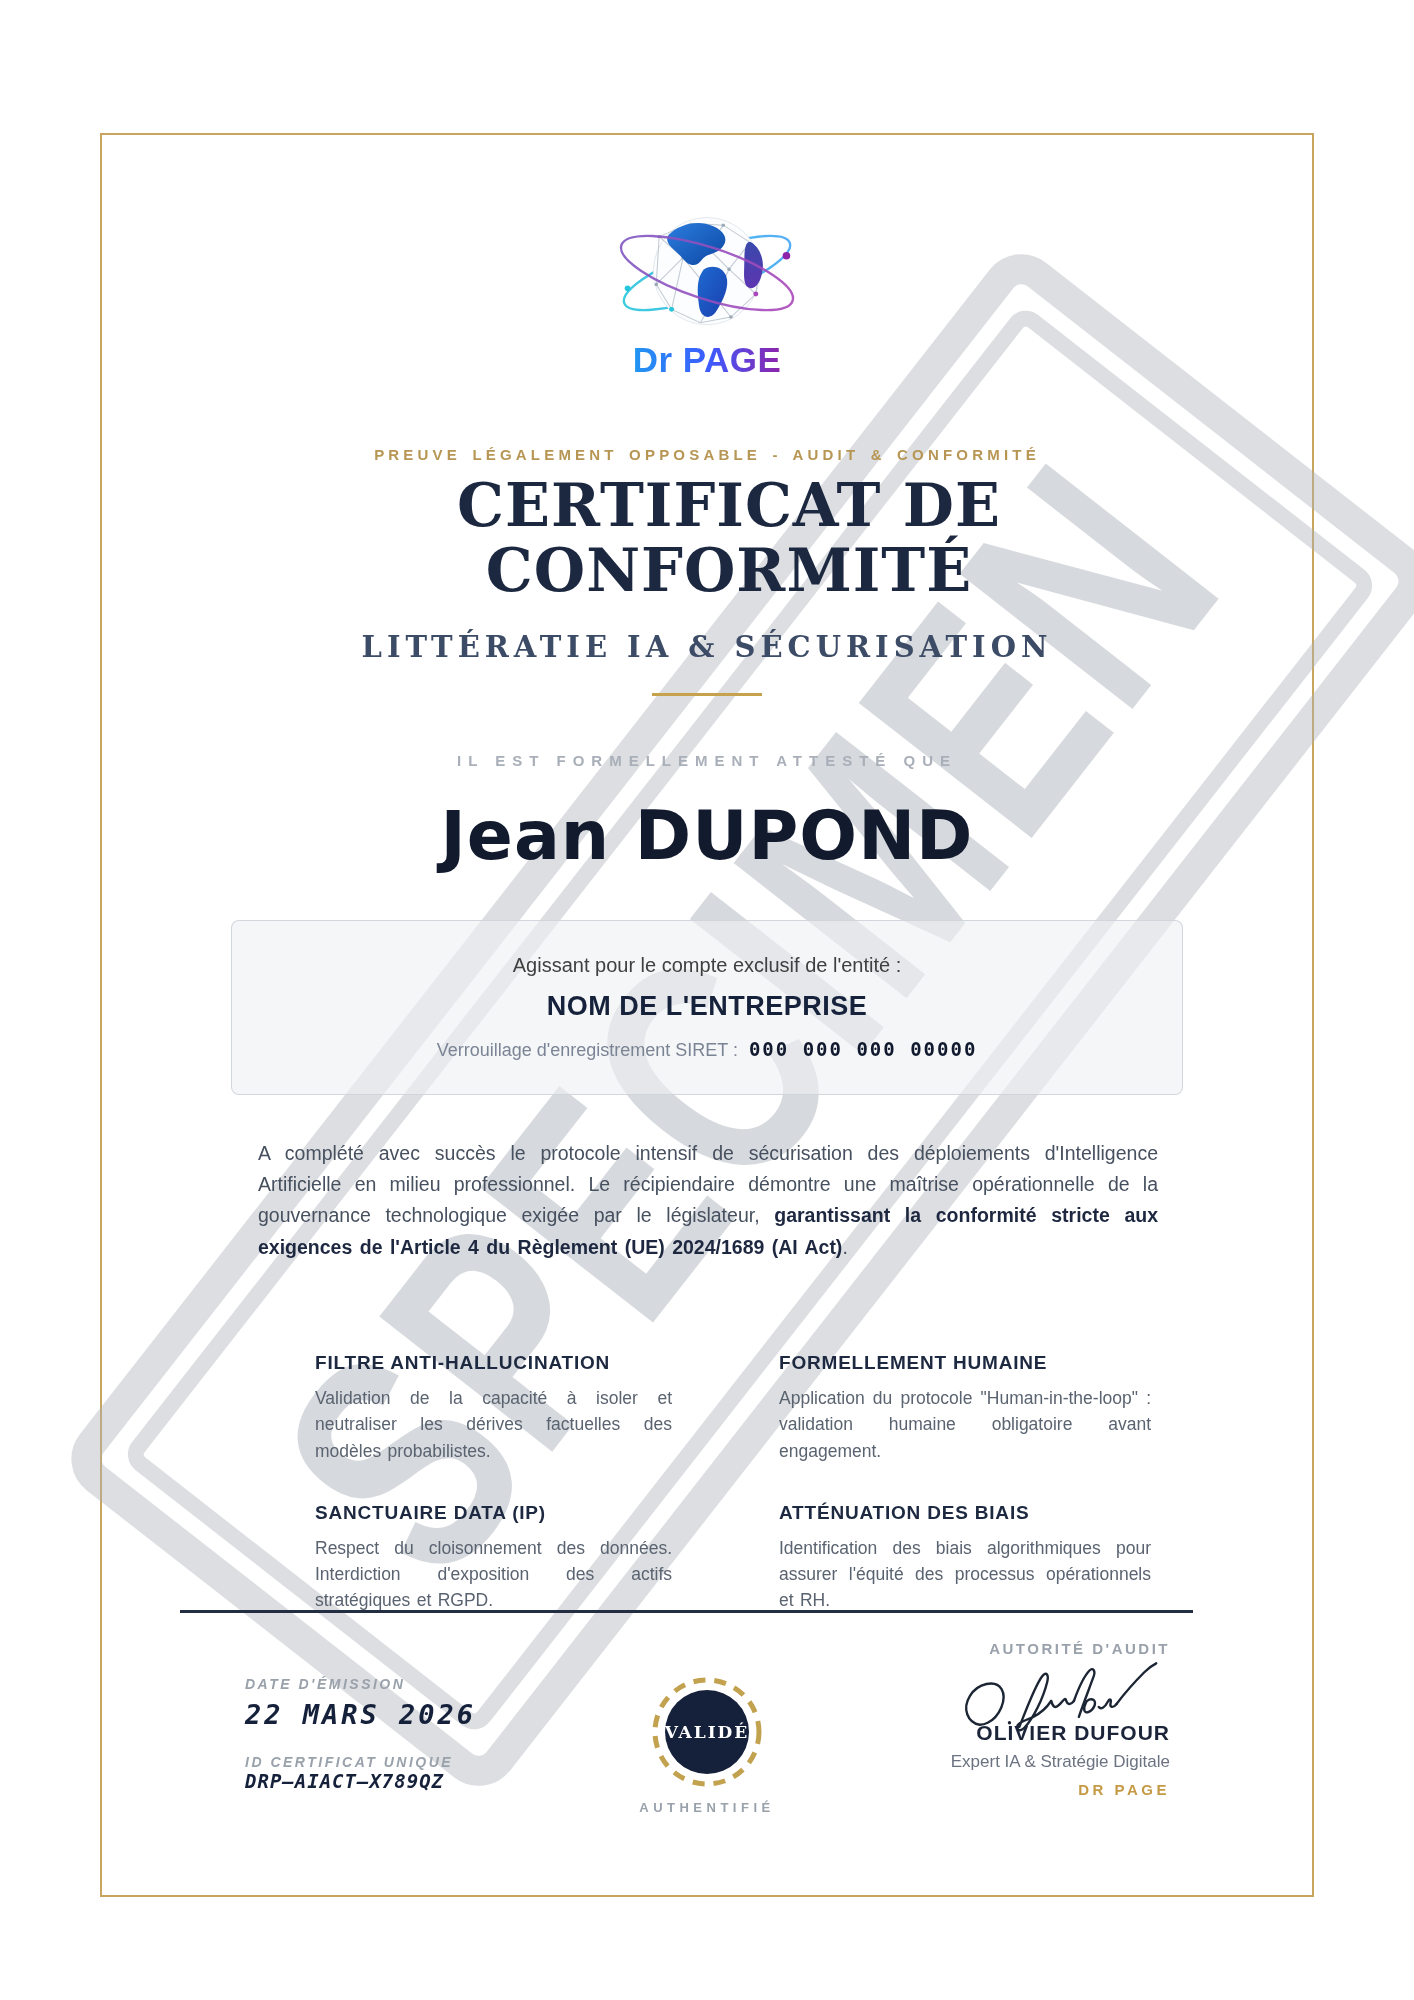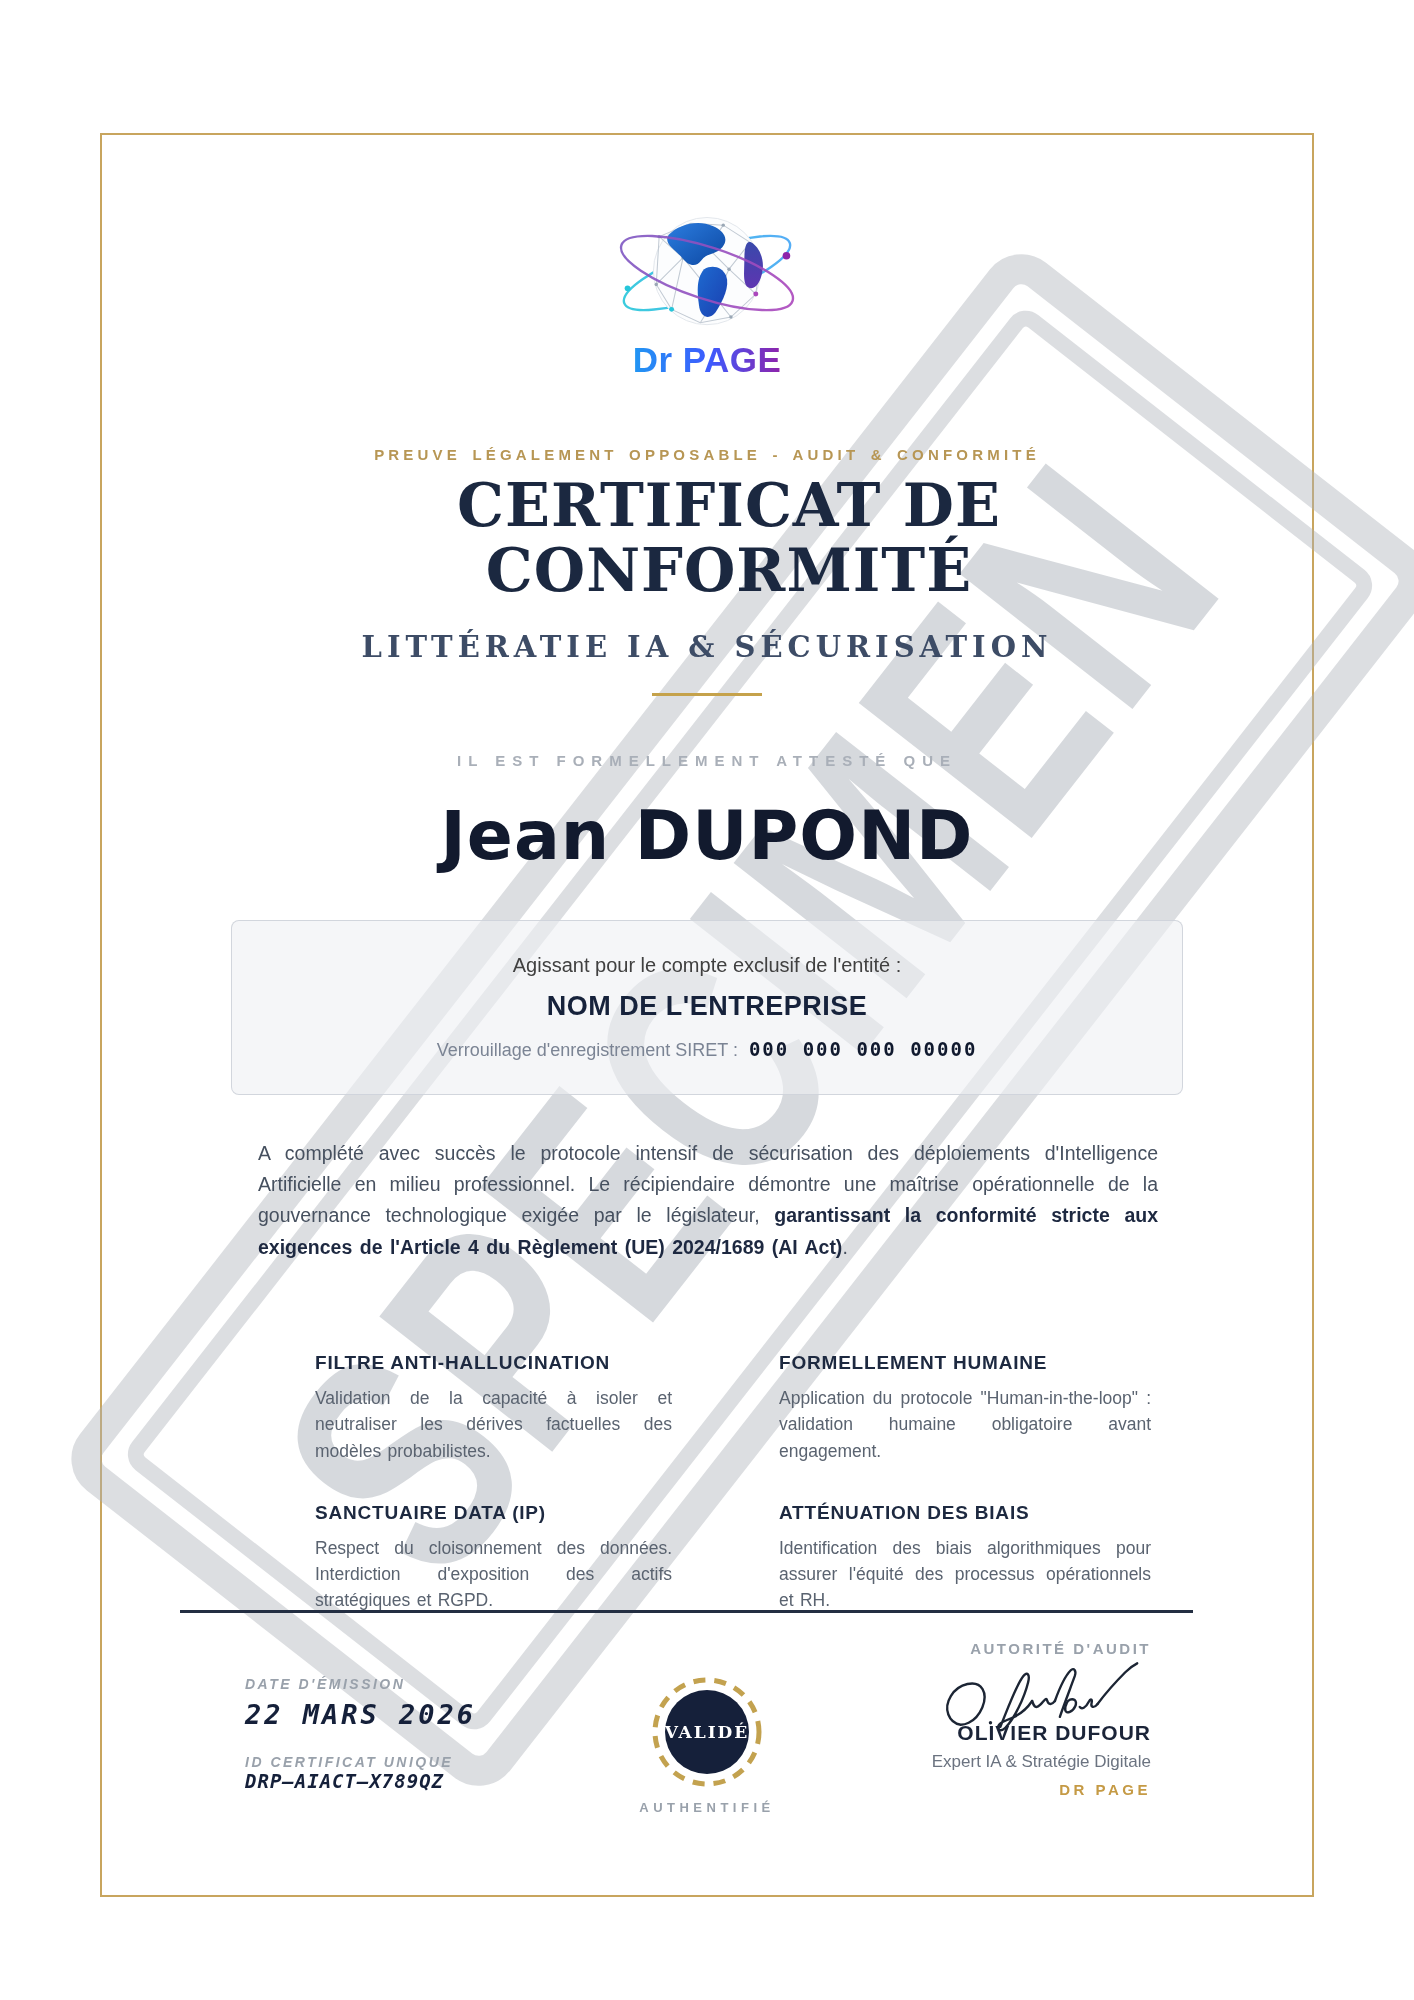--- a/index.html
+++ b/index.html
@@ -117,21 +117,21 @@
     position:absolute;inset:0;display:flex;align-items:center;justify-content:center;
     font-family:"DejaVu Serif","Liberation Serif",serif;font-weight:bold;
     font-size:17px;letter-spacing:2px;color:#ffffff;
   }
   .seal-caption{
     position:absolute;left:557px;top:1800px;width:300px;text-align:center;
     font-size:13px;font-weight:bold;letter-spacing:4.5px;color:#99a1ab;
   }
   
   .f-right{
-    position:absolute;right:263px;top:1640px;
+    position:absolute;right:244px;top:1640px;
     display:flex;flex-direction:column;align-items:flex-end;text-align:right;
   }
   .f-label-auth{font-size:15px;font-weight:bold;letter-spacing:2.5px;color:#99a1ab;}
   .sig{margin:-6px -8px -30px 0;}
   .sig-name{font-size:21px;font-weight:bold;letter-spacing:1px;color:#1b2438;}
   .sig-title{margin-top:7px;font-size:17px;color:#6b7380;}
   .sig-org{margin-top:9px;font-size:15px;font-weight:bold;letter-spacing:3.5px;color:#C59A45;}
 </style>
 </head>
 <body>

